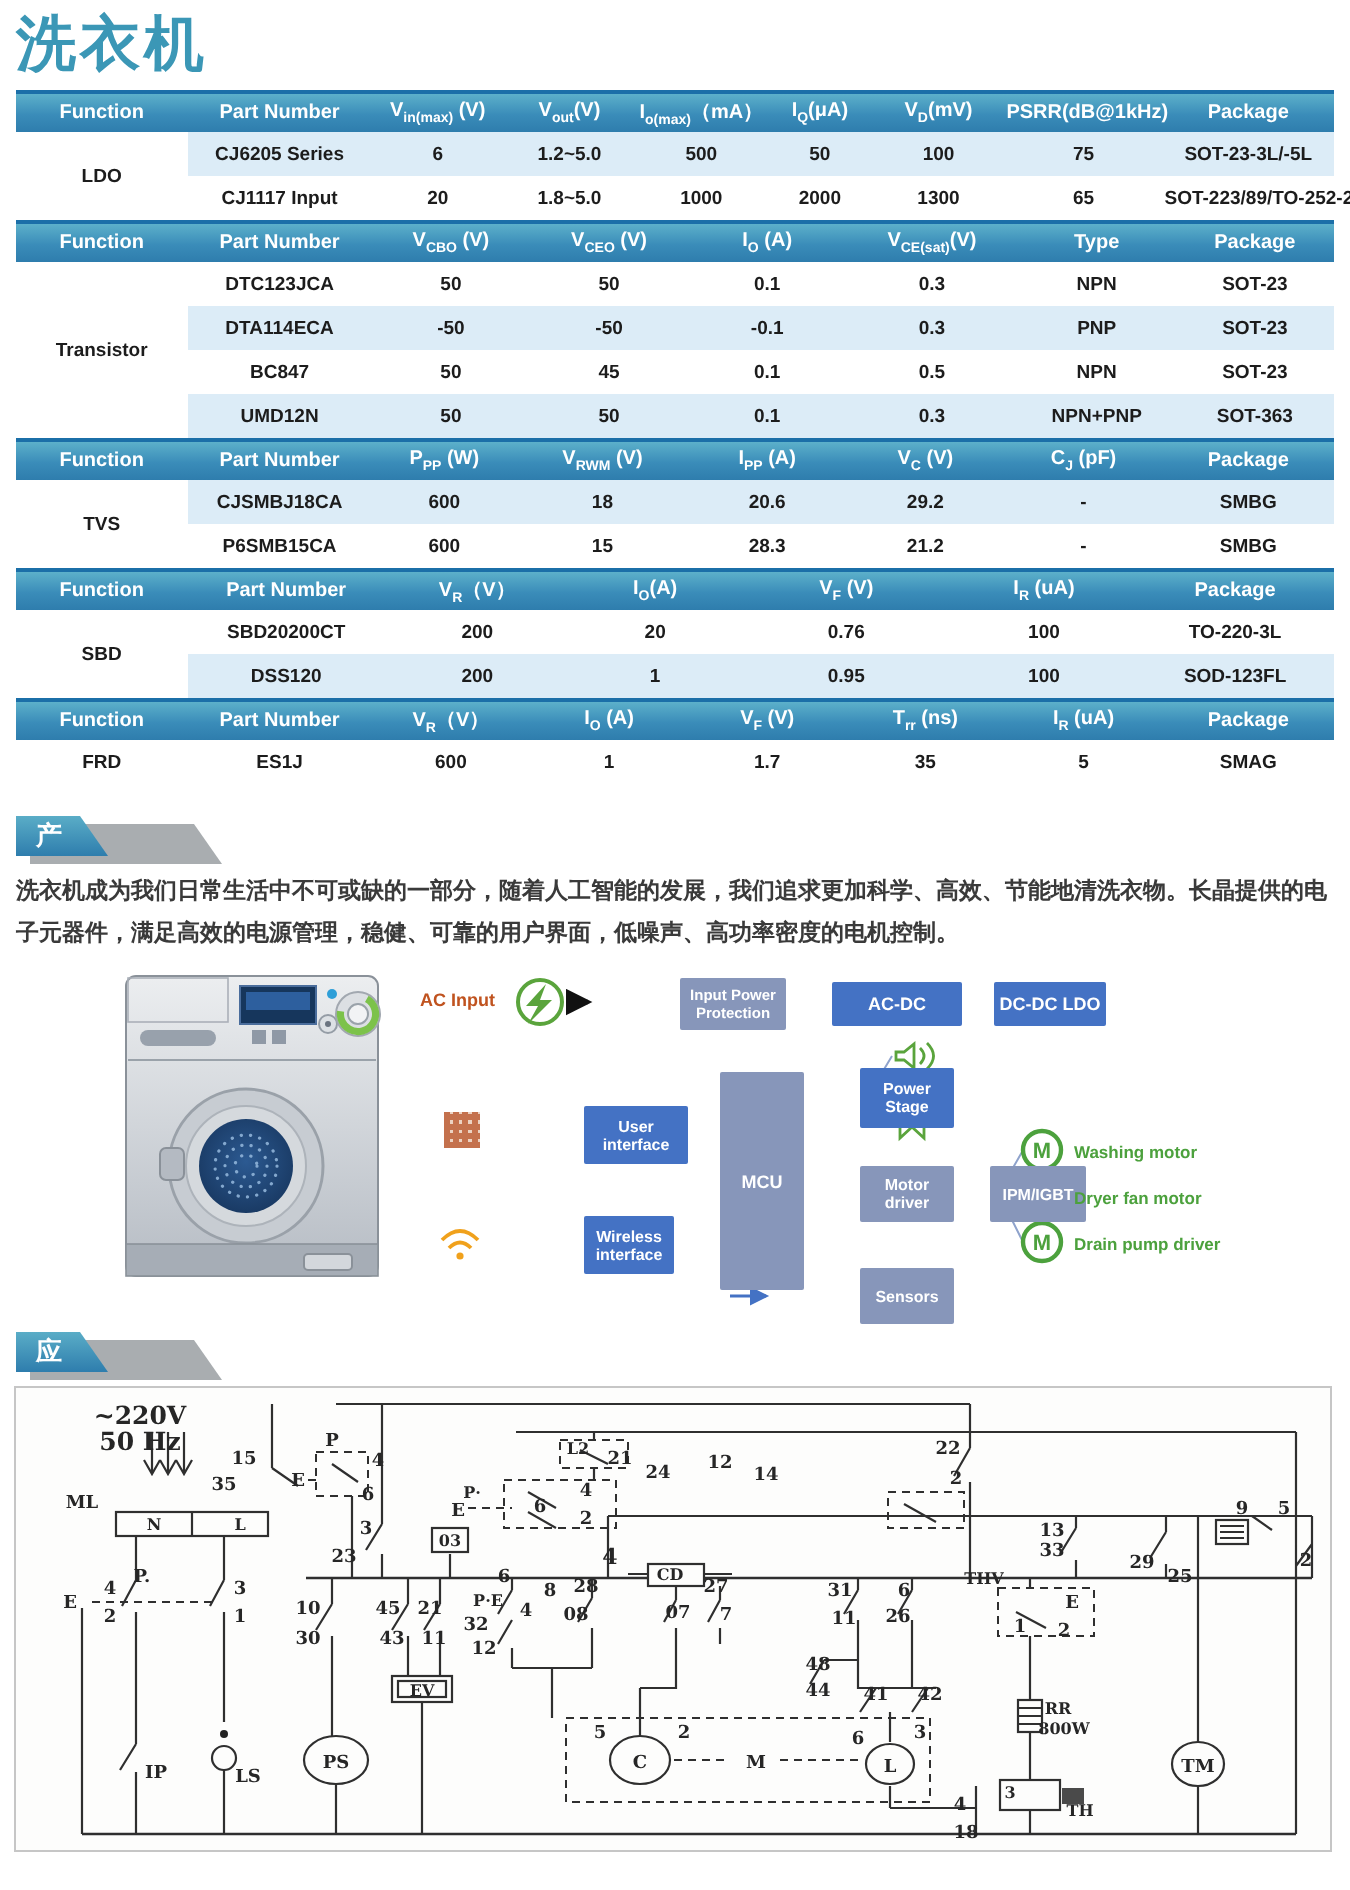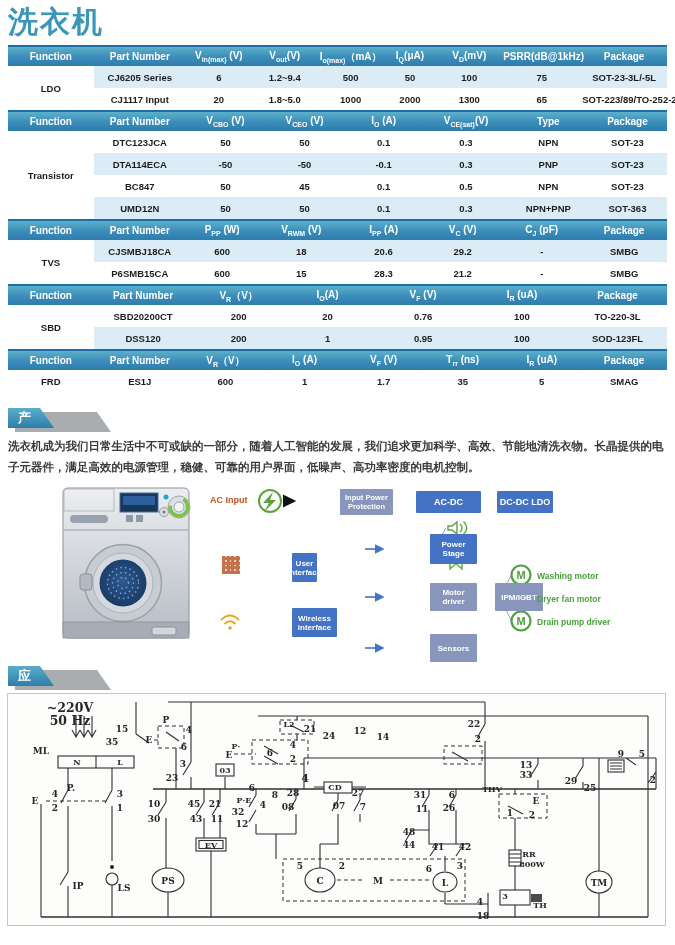--- a/index.html
+++ b/index.html
@@ -32,21 +32,21 @@
 
   
   #diagram{left:0;top:483px;width:675px;height:186px;}
   #diagram .blk{position:absolute;display:flex;align-items:center;justify-content:center;text-align:center;
     color:#fff;font-weight:bold;white-space:pre-line;border-radius:1px;margin-left:40px;}
   .blue{background:#4472c4;}
   .gray{background:#8796ba;}
   .b-ipp{left:300px;top:6px;width:53px;height:26px;font-size:7.5px;}
   .b-acdc{left:376px;top:8px;width:65px;height:22px;font-size:9px;}
   .b-ldo{left:457px;top:8px;width:56px;height:22px;font-size:9px;}
-  .b-ui{left:252px;top:70px;width:25px;height:29px;font-size:8px;}
+  .b-ui{left:252px;top:70px;width:52px;height:29px;font-size:8px;}
   .b-wi{left:252px;top:125px;width:45px;height:29px;font-size:8px;}
   .b-mcu{left:320px;top:53px;width:42px;height:109px;font-size:9px;}
   .b-ps{left:390px;top:51px;width:47px;height:30px;font-size:8px;}
   .b-md{left:390px;top:100px;width:47px;height:28px;font-size:8px;}
   .b-ipm{left:455px;top:100px;width:48px;height:28px;font-size:8px;}
   .b-sens{left:390px;top:151px;width:47px;height:28px;font-size:8px;}
   #ac-input-label{left:210px;top:12px;font-size:9px;font-weight:bold;color:#c0531f;}
   .motor-label{position:absolute;left:537px;width:130px;font-size:8.5px;font-weight:bold;color:#4ca13d;}
   #keypad{left:222px;top:73px;width:18px;height:18px;background-color:#ecd2c2;
     background-image:repeating-linear-gradient(0deg,#c4714d 0 3px,transparent 3px 4.6px),
@@ -95,21 +95,21 @@
             <th>V<sub>D</sub>(mV)</th>
             <th>PSRR(dB@1kHz)</th>
             <th>Package</th>
           </tr>
         </thead>
         <tbody>
           <tr class="shaded">
             <td class="func" rowspan="2">LDO</td>
             <td>CJ6205 Series</td>
             <td>6</td>
-            <td>1.2~9.4</td>
+            <td>1.2~5.0</td>
             <td>500</td>
             <td>50</td>
             <td>100</td>
             <td>75</td>
             <td>SOT-23-3L/-5L</td>
           </tr>
           <tr>
             <td>CJ1117 Input</td>
             <td>20</td>
             <td>1.8~5.0</td>
@@ -419,20 +419,21 @@
     <div id="keypad" class="abs"></div>
 
     <div class="blk gray b-ipp">Input Power
 Protection</div>
     <div class="blk blue b-acdc">AC-DC</div>
     <div class="blk blue b-ldo">DC-DC  LDO</div>
     <div class="blk blue b-ui">User
 interface</div>
     <div class="blk blue b-wi">Wireless
 interface</div>
+    <div class="blk gray b-mcu">MCU</div>
     <div class="blk blue b-ps">Power
 Stage</div>
     <div class="blk gray b-md">Motor
 driver</div>
     <div class="blk gray b-ipm">IPM/IGBT</div>
     <div class="blk gray b-sens">Sensors</div>
 
     <div class="motor-label" style="top:88px">Washing motor</div>
     <div class="motor-label" style="top:111px">Dryer fan motor</div>
     <div class="motor-label" style="top:134px">Drain pump driver</div>

